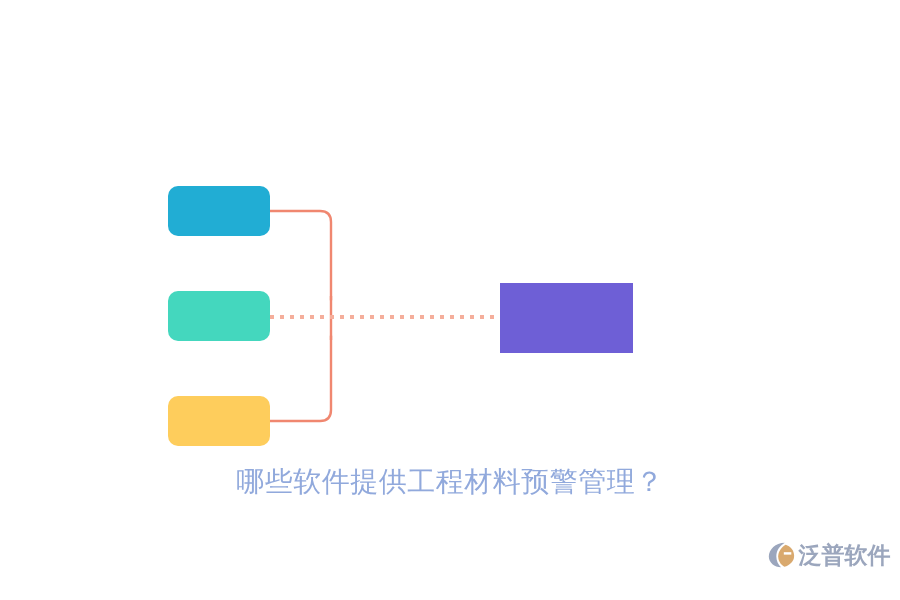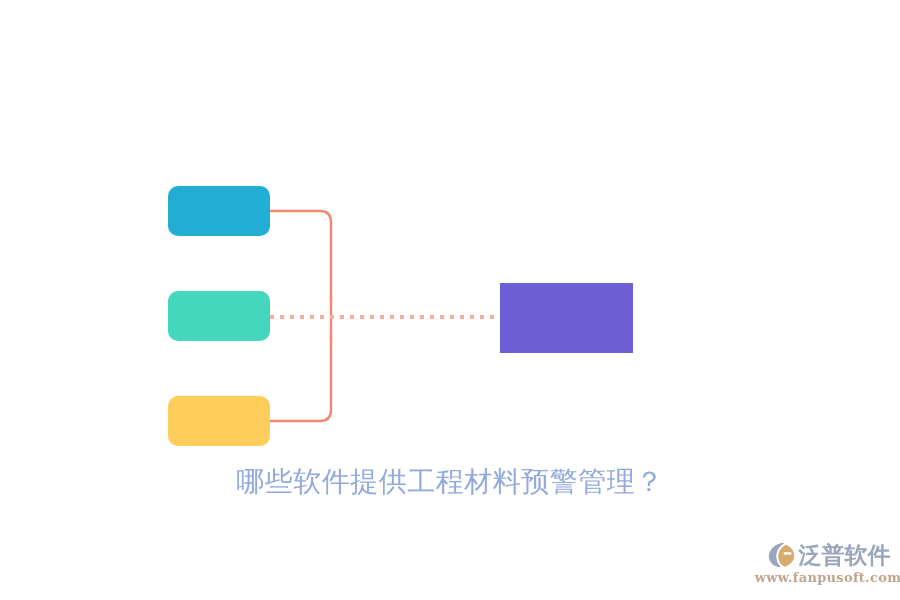--- a/index.html
+++ b/index.html
@@ -142,16 +142,15 @@
   <div id="watermark">
     <div id="wm-top">
       <svg id="wm-mark" viewBox="0 0 32 32" xmlns="http://www.w3.org/2000/svg">
         <path d="M20 3 C10 3 3 10.5 3 17.5 C3 24 9 29 16 29 C13 26 11 22 11 17.5 C11 11 15 6 20 3 Z" fill="#9BA6BD"></path>
         <path d="M21 5 C16 8 13 12.5 13 17.5 C13 22 15.5 26 19.5 28.5 C25.5 27 30 22.5 30 17
                  C30 11 26 6.5 21 5 Z" fill="#D9A96E"></path>
         <path d="M19 13 L27 13 L27 15.6 L19 15.6 Z" fill="#ffffff"></path>
       </svg>
       <span id="wm-brand" style="color: rgb(155, 166, 189);">泛普软件</span>
     </div>
-    <div id="wm-url" style="color: rgb(192, 165, 142);">www.fanpusoft.com</div>
   </div>
 
 </div>
 
 </body></html>

